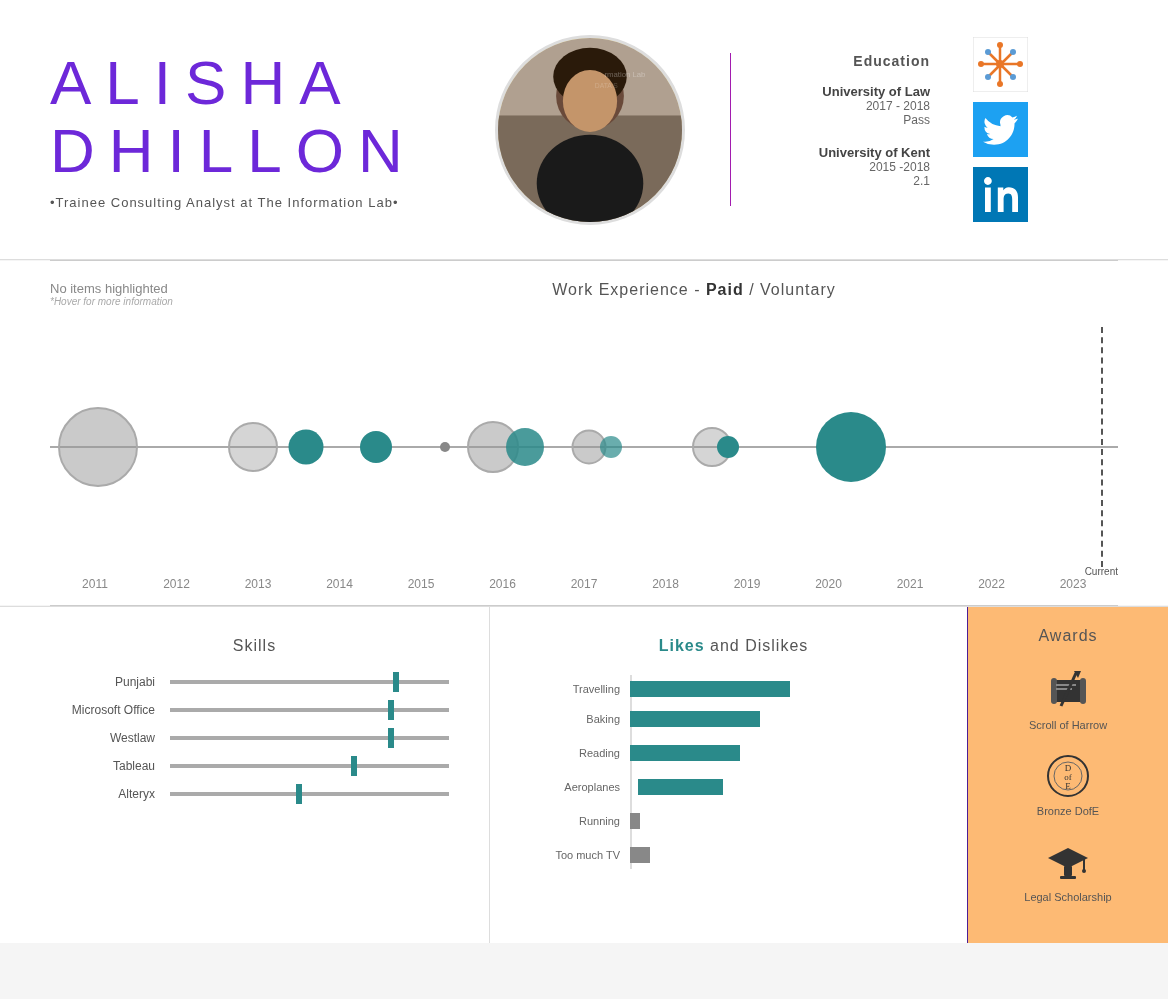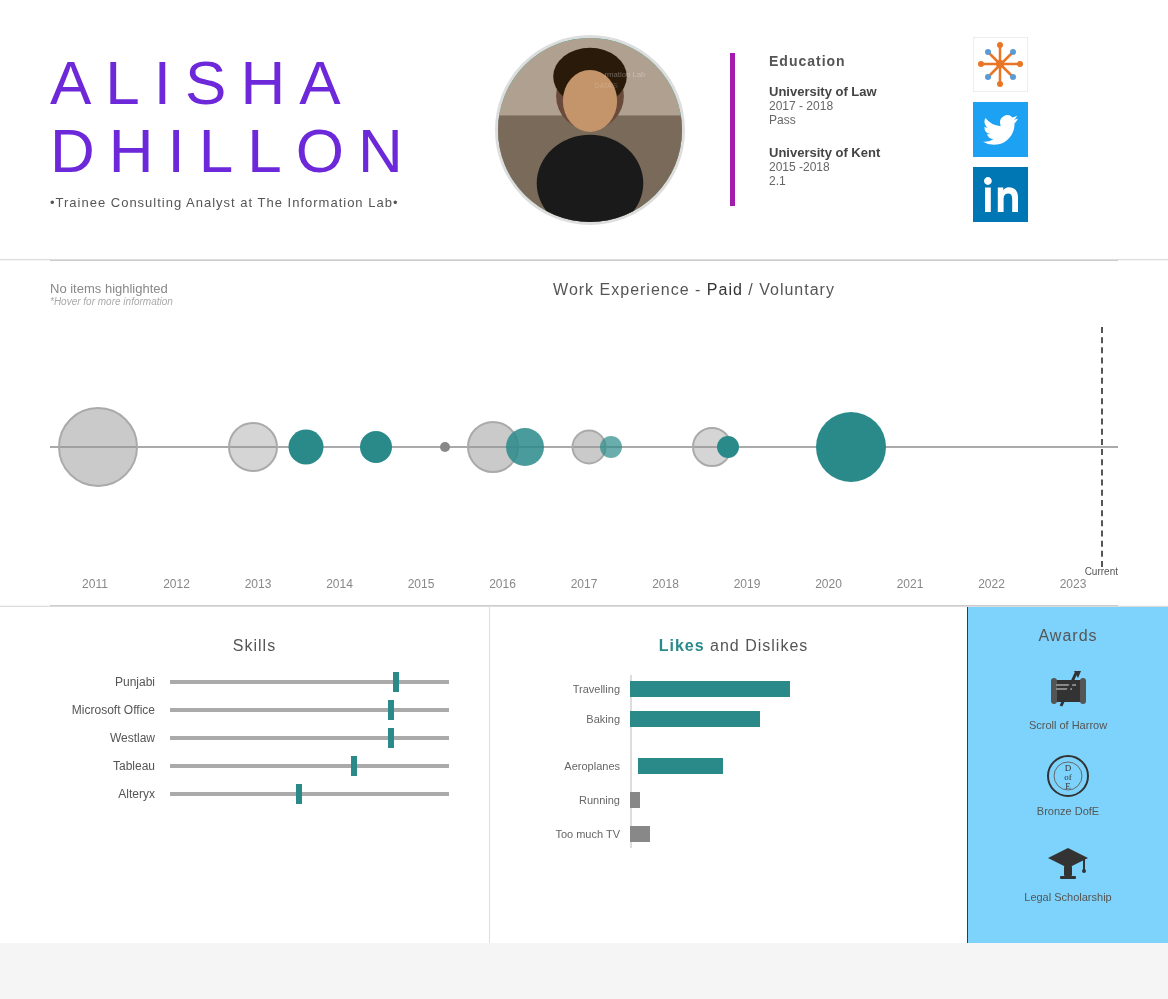--- a/index.html
+++ b/index.html
@@ -42,34 +42,34 @@
       flex: 0 0 280px;
       display: flex;
       justify-content: center;
     }
     .photo-circle {
       width: 190px;
       height: 190px;
       border-radius: 50%;
       overflow: hidden;
       border: 3px solid #ddd;
-      background: #14b8a6;
+      background: #fef9c3;
       display: flex;
       align-items: center;
       justify-content: center;
     }
     .photo-circle svg {
       width: 100%;
       height: 100%;
     }
     .education-section {
       flex: 0 0 200px;
-      border-left: 5px solid #a21caf;
-      padding-left: 34px;
-      text-align: left;
+      border-left: 1px solid #a21caf;
+      padding-left: 24px;
+      text-align: right;
     }
     .education-section h3 {
       font-size: 14px;
       font-weight: 600;
       color: #555;
       margin-bottom: 15px;
       letter-spacing: 1px;
     }
     .edu-item {
       margin-bottom: 18px;
@@ -155,21 +155,21 @@
     }
     .work-exp-title {
       flex: 1;
       text-align: center;
       font-size: 16px;
       color: #555;
       font-weight: 300;
       letter-spacing: 1px;
     }
     .work-exp-title strong {
-      font-weight: 400;
+      font-weight: 700;
       color: #333;
     }
     .timeline-chart {
       position: relative;
       height: 240px;
       margin-bottom: 10px;
     }
     .timeline-line {
       position: absolute;
       top: 50%;
@@ -279,21 +279,21 @@
     }
     .likes-title .likes-word {
       color: #2a8a8a;
       font-weight: 600;
     }
 
     
     .awards-panel {
       flex: 0 0 200px;
       padding: 20px 20px;
-      background: #7dd3fc;
+      background: #fdba74;
     }
     .award-item {
       display: flex;
       flex-direction: column;
       align-items: center;
       margin-bottom: 20px;
     }
     .award-icon {
       width: 50px;
       height: 50px;
@@ -522,22 +522,26 @@
       <div class="chart-row">
         <span class="chart-label">Travelling</span>
         <div style="width:160px; height:16px; background:#2a8a8a;"></div>
       </div>
 
       <div class="chart-row" style="margin-top:1px;">
         <span class="chart-label">Baking</span>
         <div style="width:130px; height:16px; background:#2a8a8a;"></div>
       </div>
 
-
-      <div class="chart-row" style="margin-top:19px;padding-left:8px;">
+      <div class="chart-row" style="margin-top:6px;">
+        <span class="chart-label">Reading</span>
+        <div style="width:110px; height:16px; background:#2a8a8a;"></div>
+      </div>
+
+      <div class="chart-row" style="margin-top:6px;padding-left:8px;">
         <span class="chart-label">Aeroplanes</span>
         <div style="width:85px; height:16px; background:#2a8a8a;"></div>
       </div>
 
       <div class="chart-row" style="margin-top:6px;">
         <span class="chart-label">Running</span>
         <div style="width:10px; height:16px; background:#888;"></div>
       </div>
 
       <div class="chart-row" style="margin-top:6px;">

